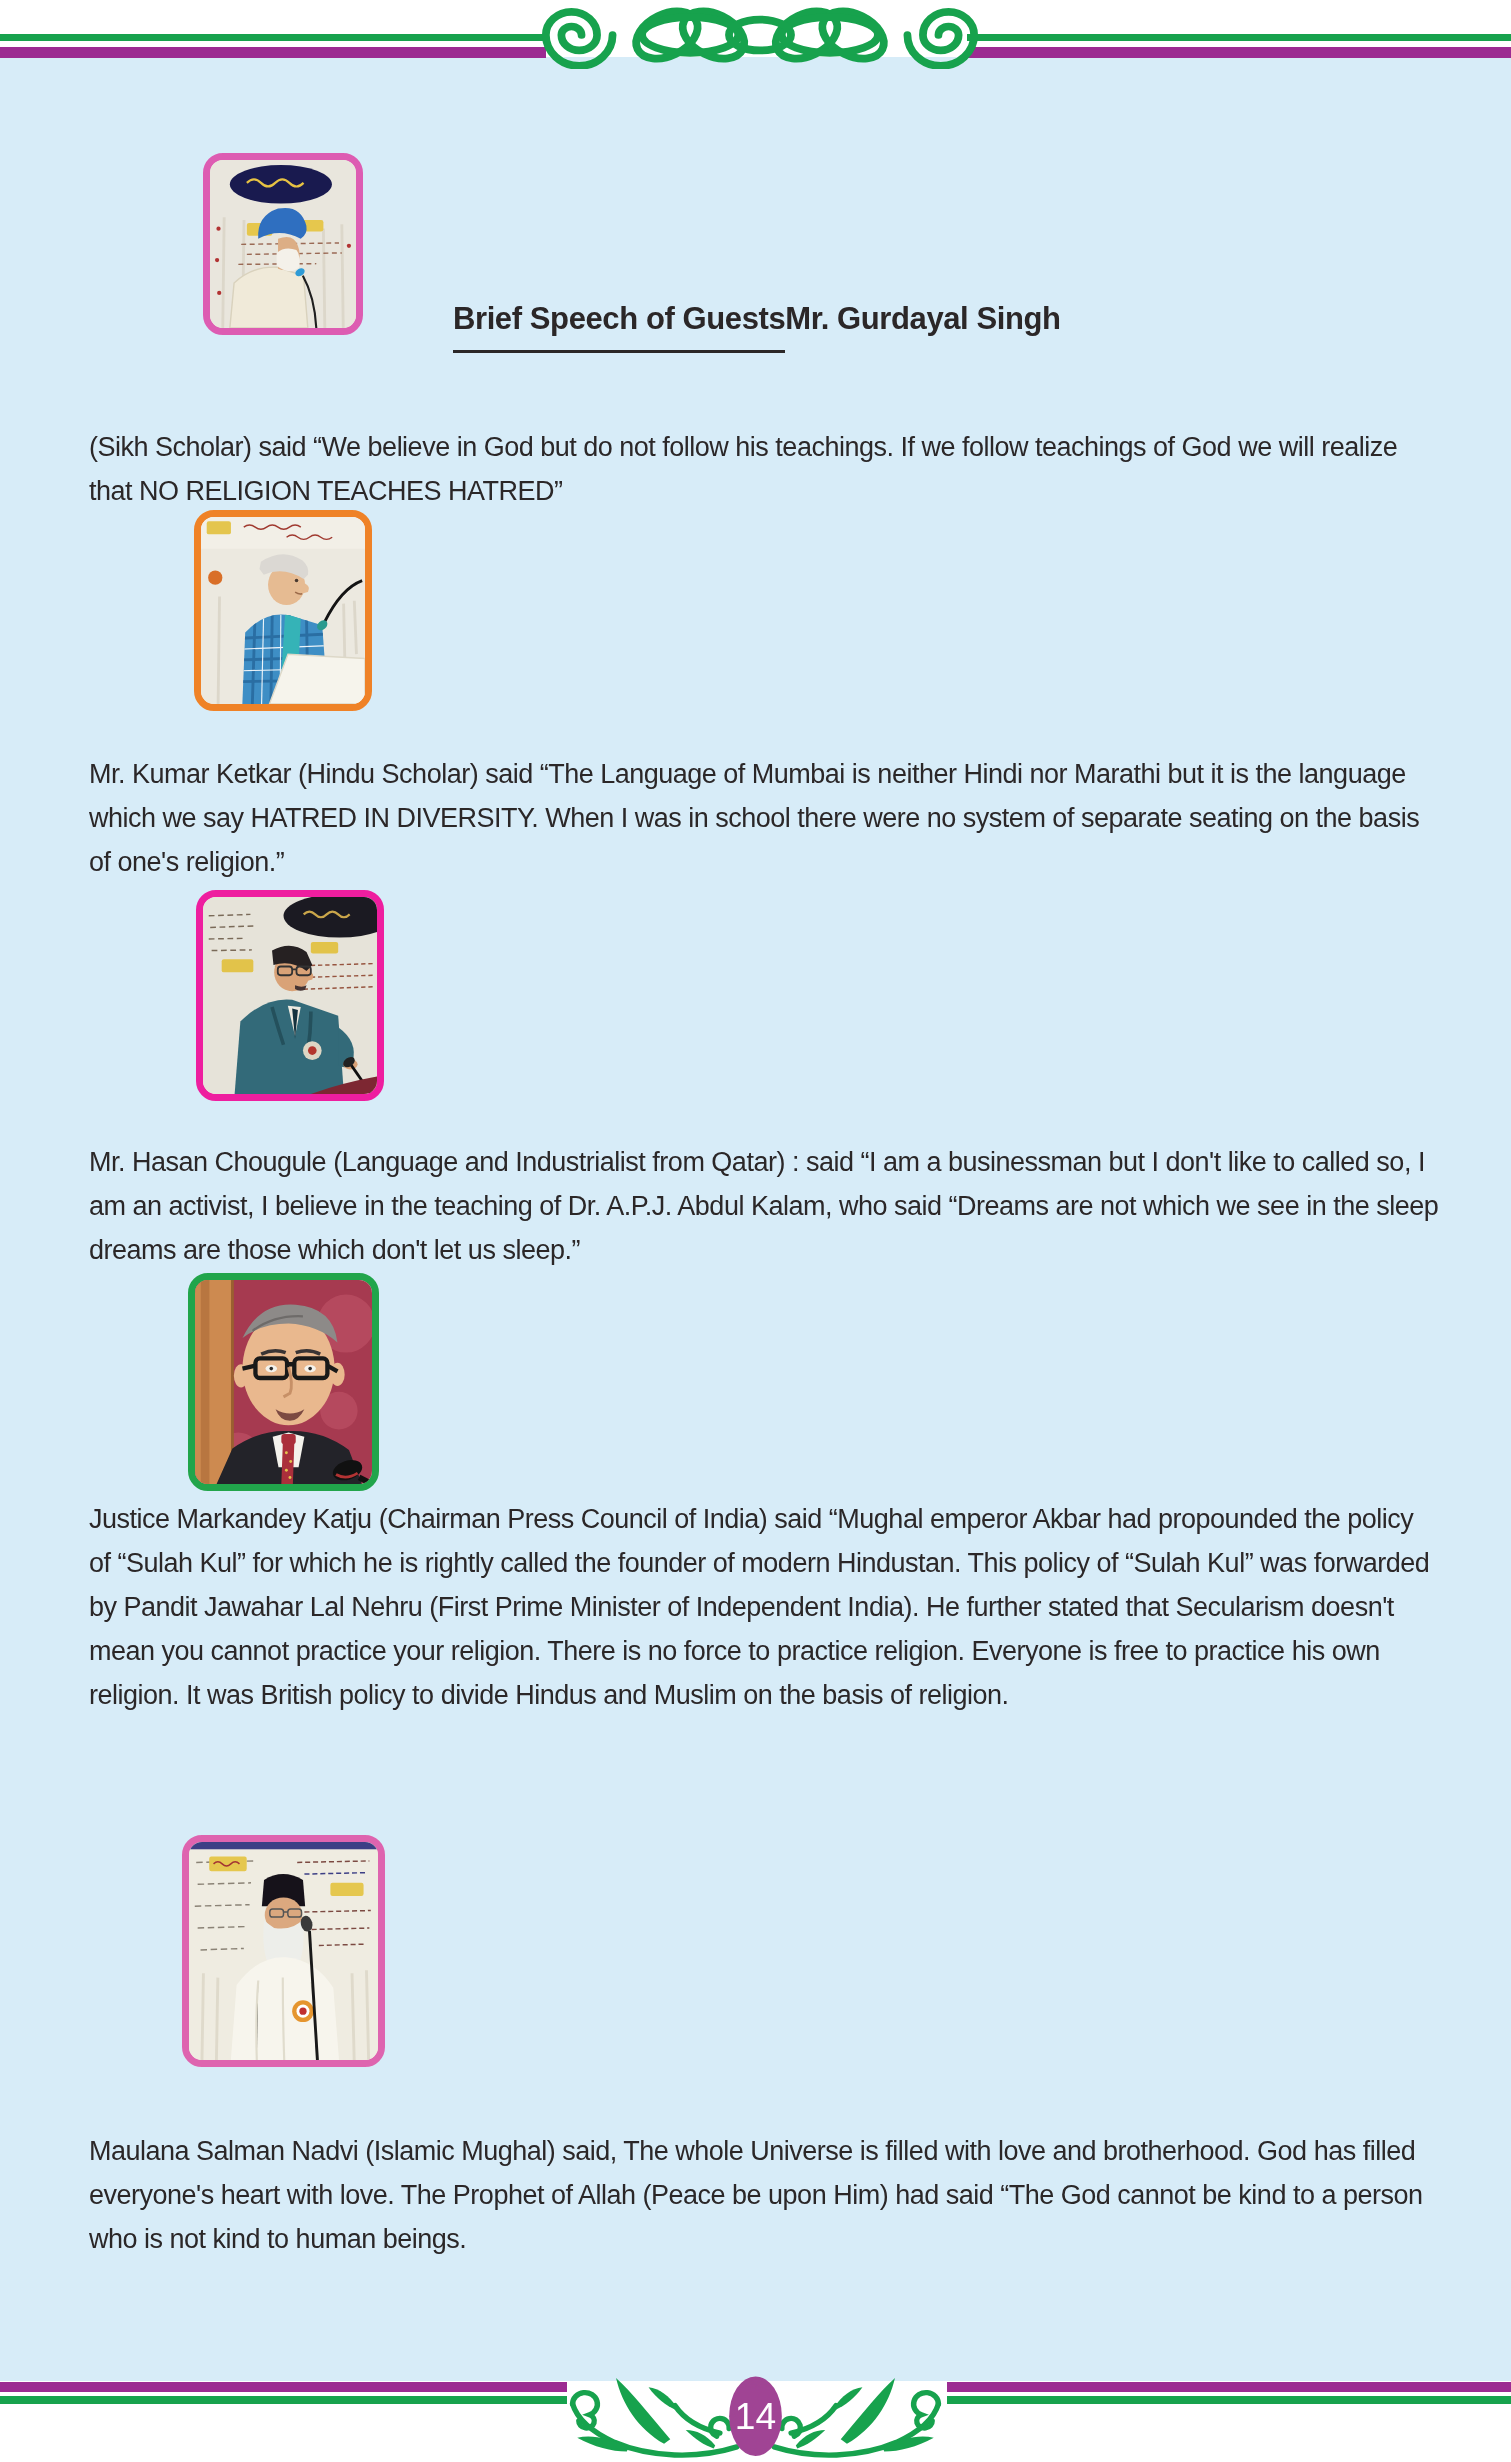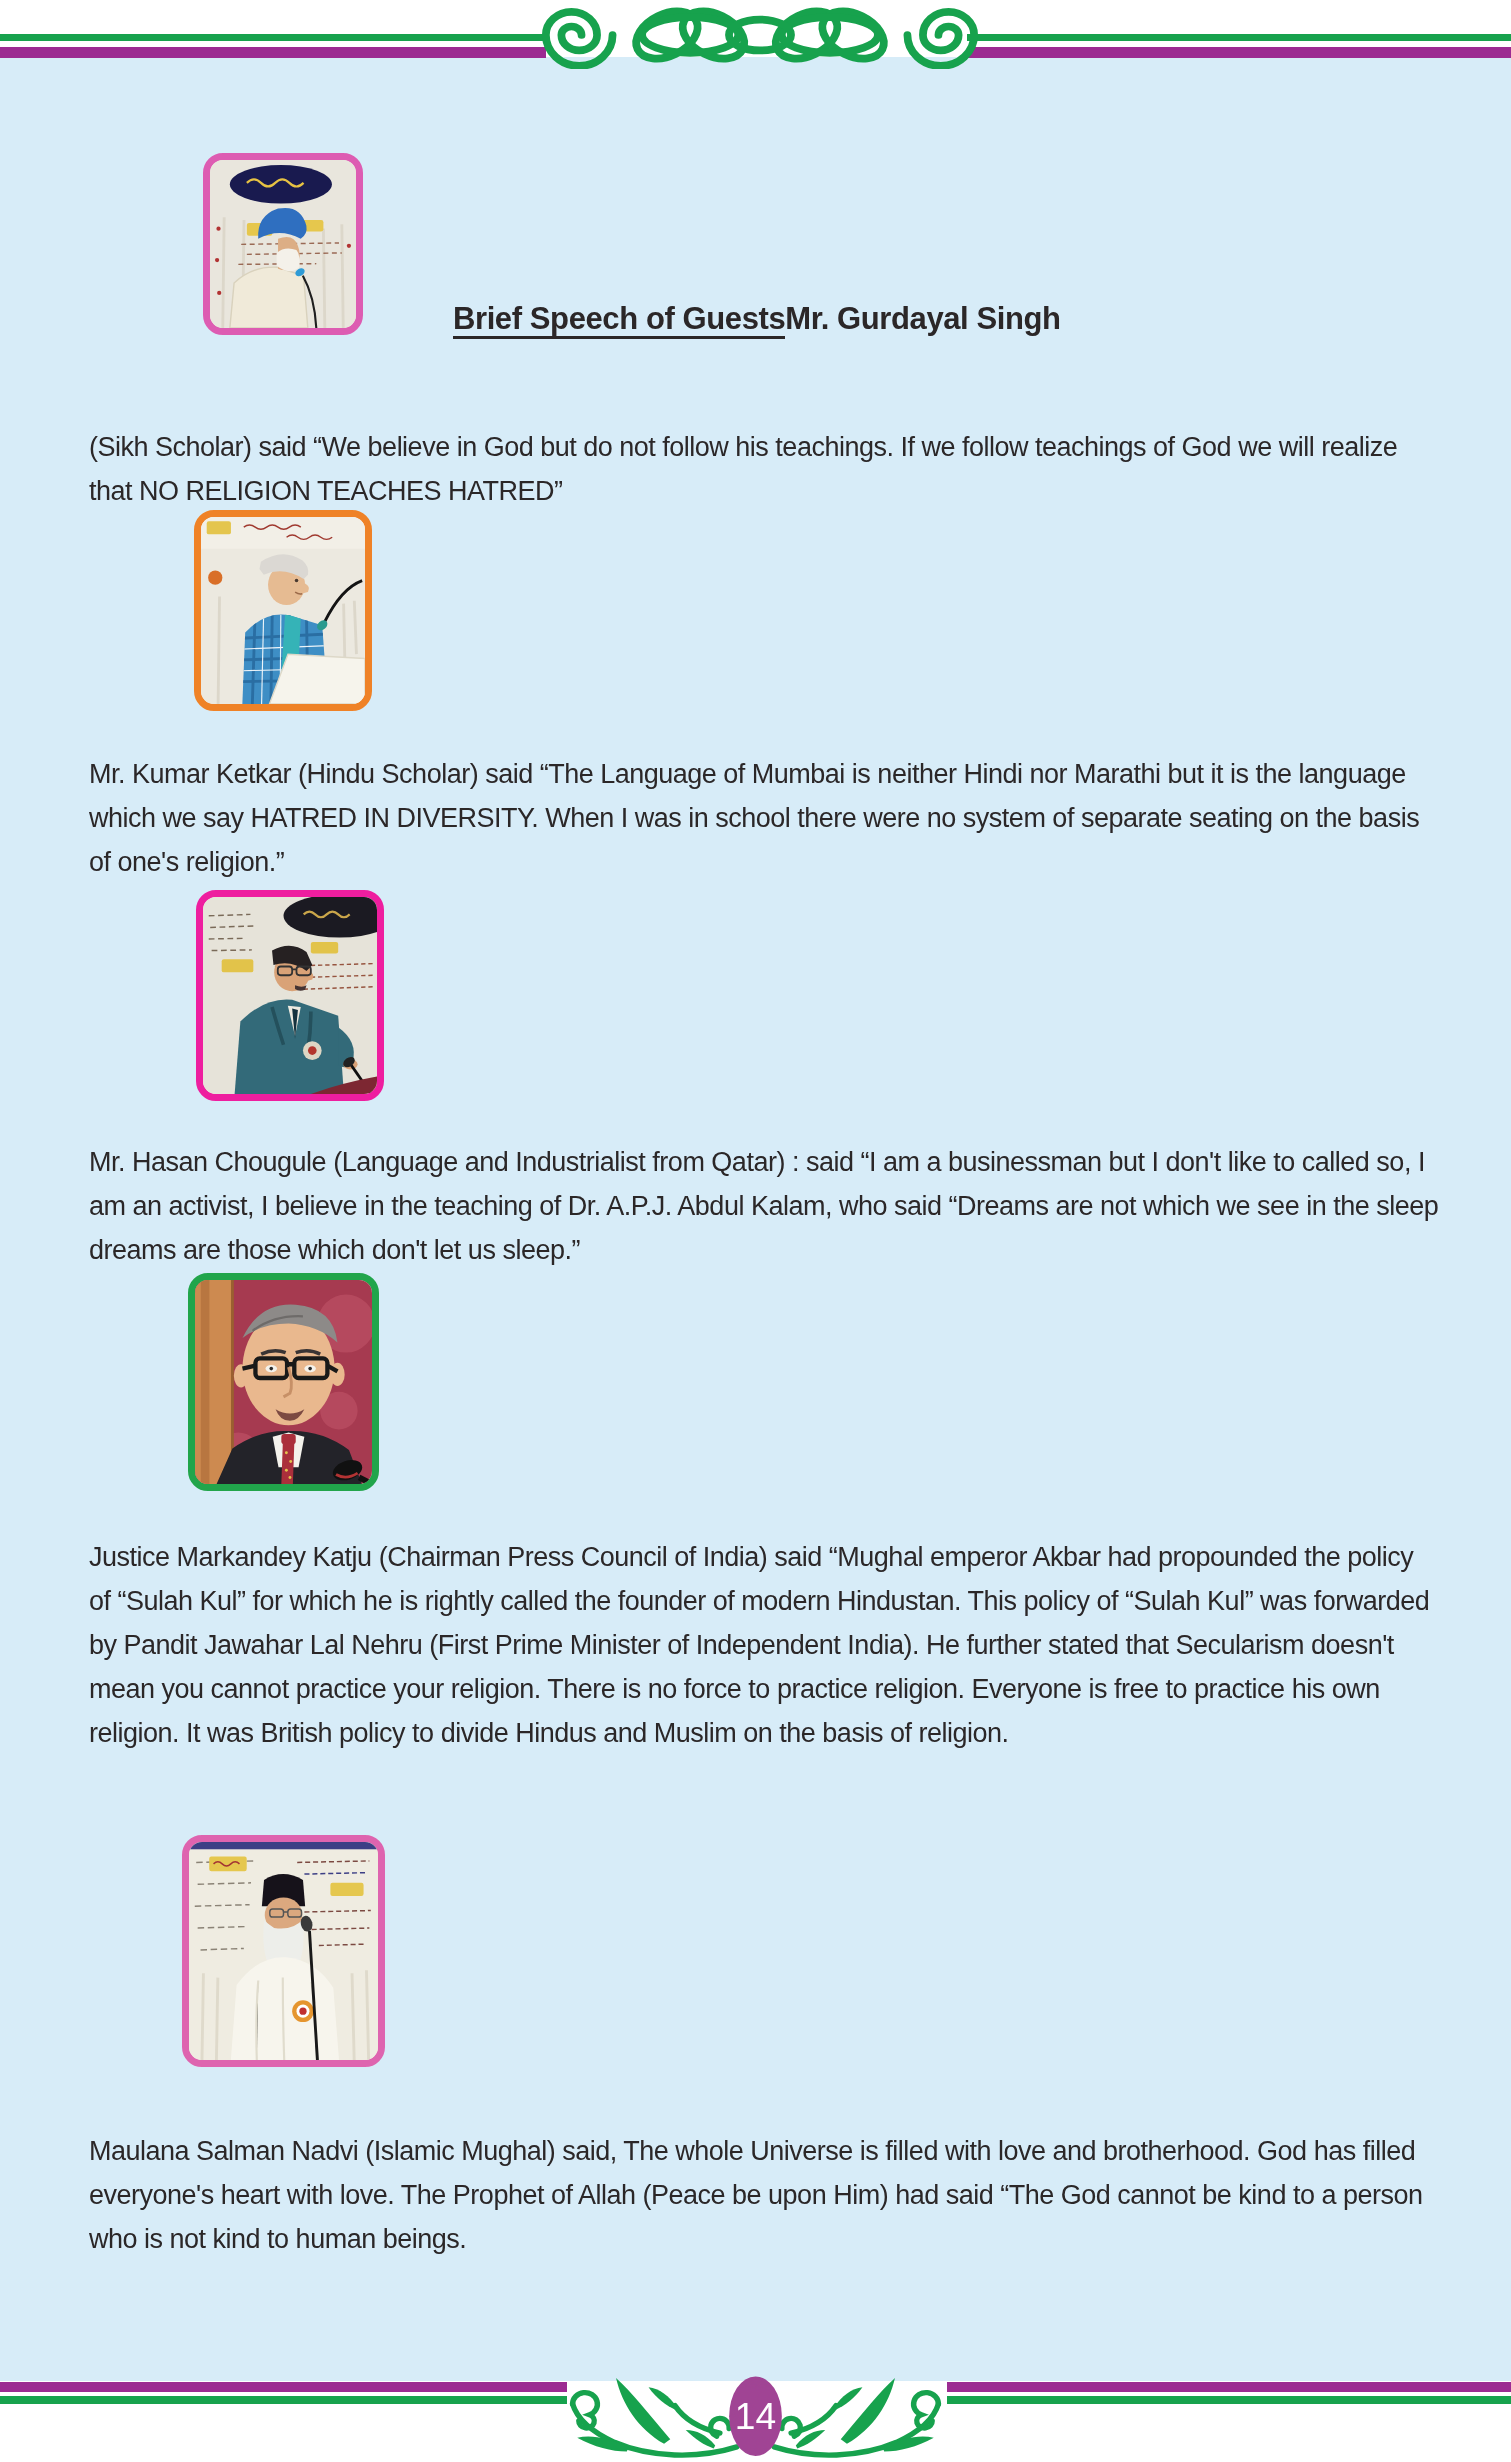--- a/index.html
+++ b/index.html
@@ -23,27 +23,27 @@
   .flourish{position:absolute;left:554px;top:2355px;width:403px;height:108px;}
   .photo{position:absolute;box-sizing:border-box;border-radius:20px;overflow:hidden;background:#ece9e0;}
   .photo svg{display:block;width:100%;height:100%;}
   .ph1{left:203px;top:153px;width:160px;height:182px;border:7px solid #dd5cb2;}
   .ph2{left:194px;top:510px;width:178px;height:201px;border:7px solid #ef8227;}
   .ph3{left:196px;top:890px;width:188px;height:211px;border:7px solid #ee1e9f;}
   .ph4{left:188px;top:1273px;width:191px;height:218px;border:7px solid #21a54b;}
   .ph5{left:182px;top:1835px;width:203px;height:232px;border:7.8px solid #de64af;}
   .title{position:absolute;left:453px;top:301px;font-size:31px;font-weight:700;
          letter-spacing:-0.4px;white-space:nowrap;}
-  .title .u{border-bottom:3.1px solid #2b2728;padding-bottom:0;}
+  .title .u{border-bottom:3.1px solid #2b2728;padding-bottom:14px;}
   .para{position:absolute;left:89px;width:1352px;font-size:27px;line-height:44px;
         letter-spacing:-0.5px;}
   .p1{top:398px;}
   .p2{top:725px;}
   .p3{top:1113px;}
-  .p4{top:1508px;}
+  .p4{top:1470px;}
   .p5{top:2102px;}
   .b{font-weight:400;}
 </style>
 </head>
 <body>
 
 <div class="bgblue"></div>
 
 <div class="rule green tg-l"></div>
 <div class="rule green tg-r"></div>

